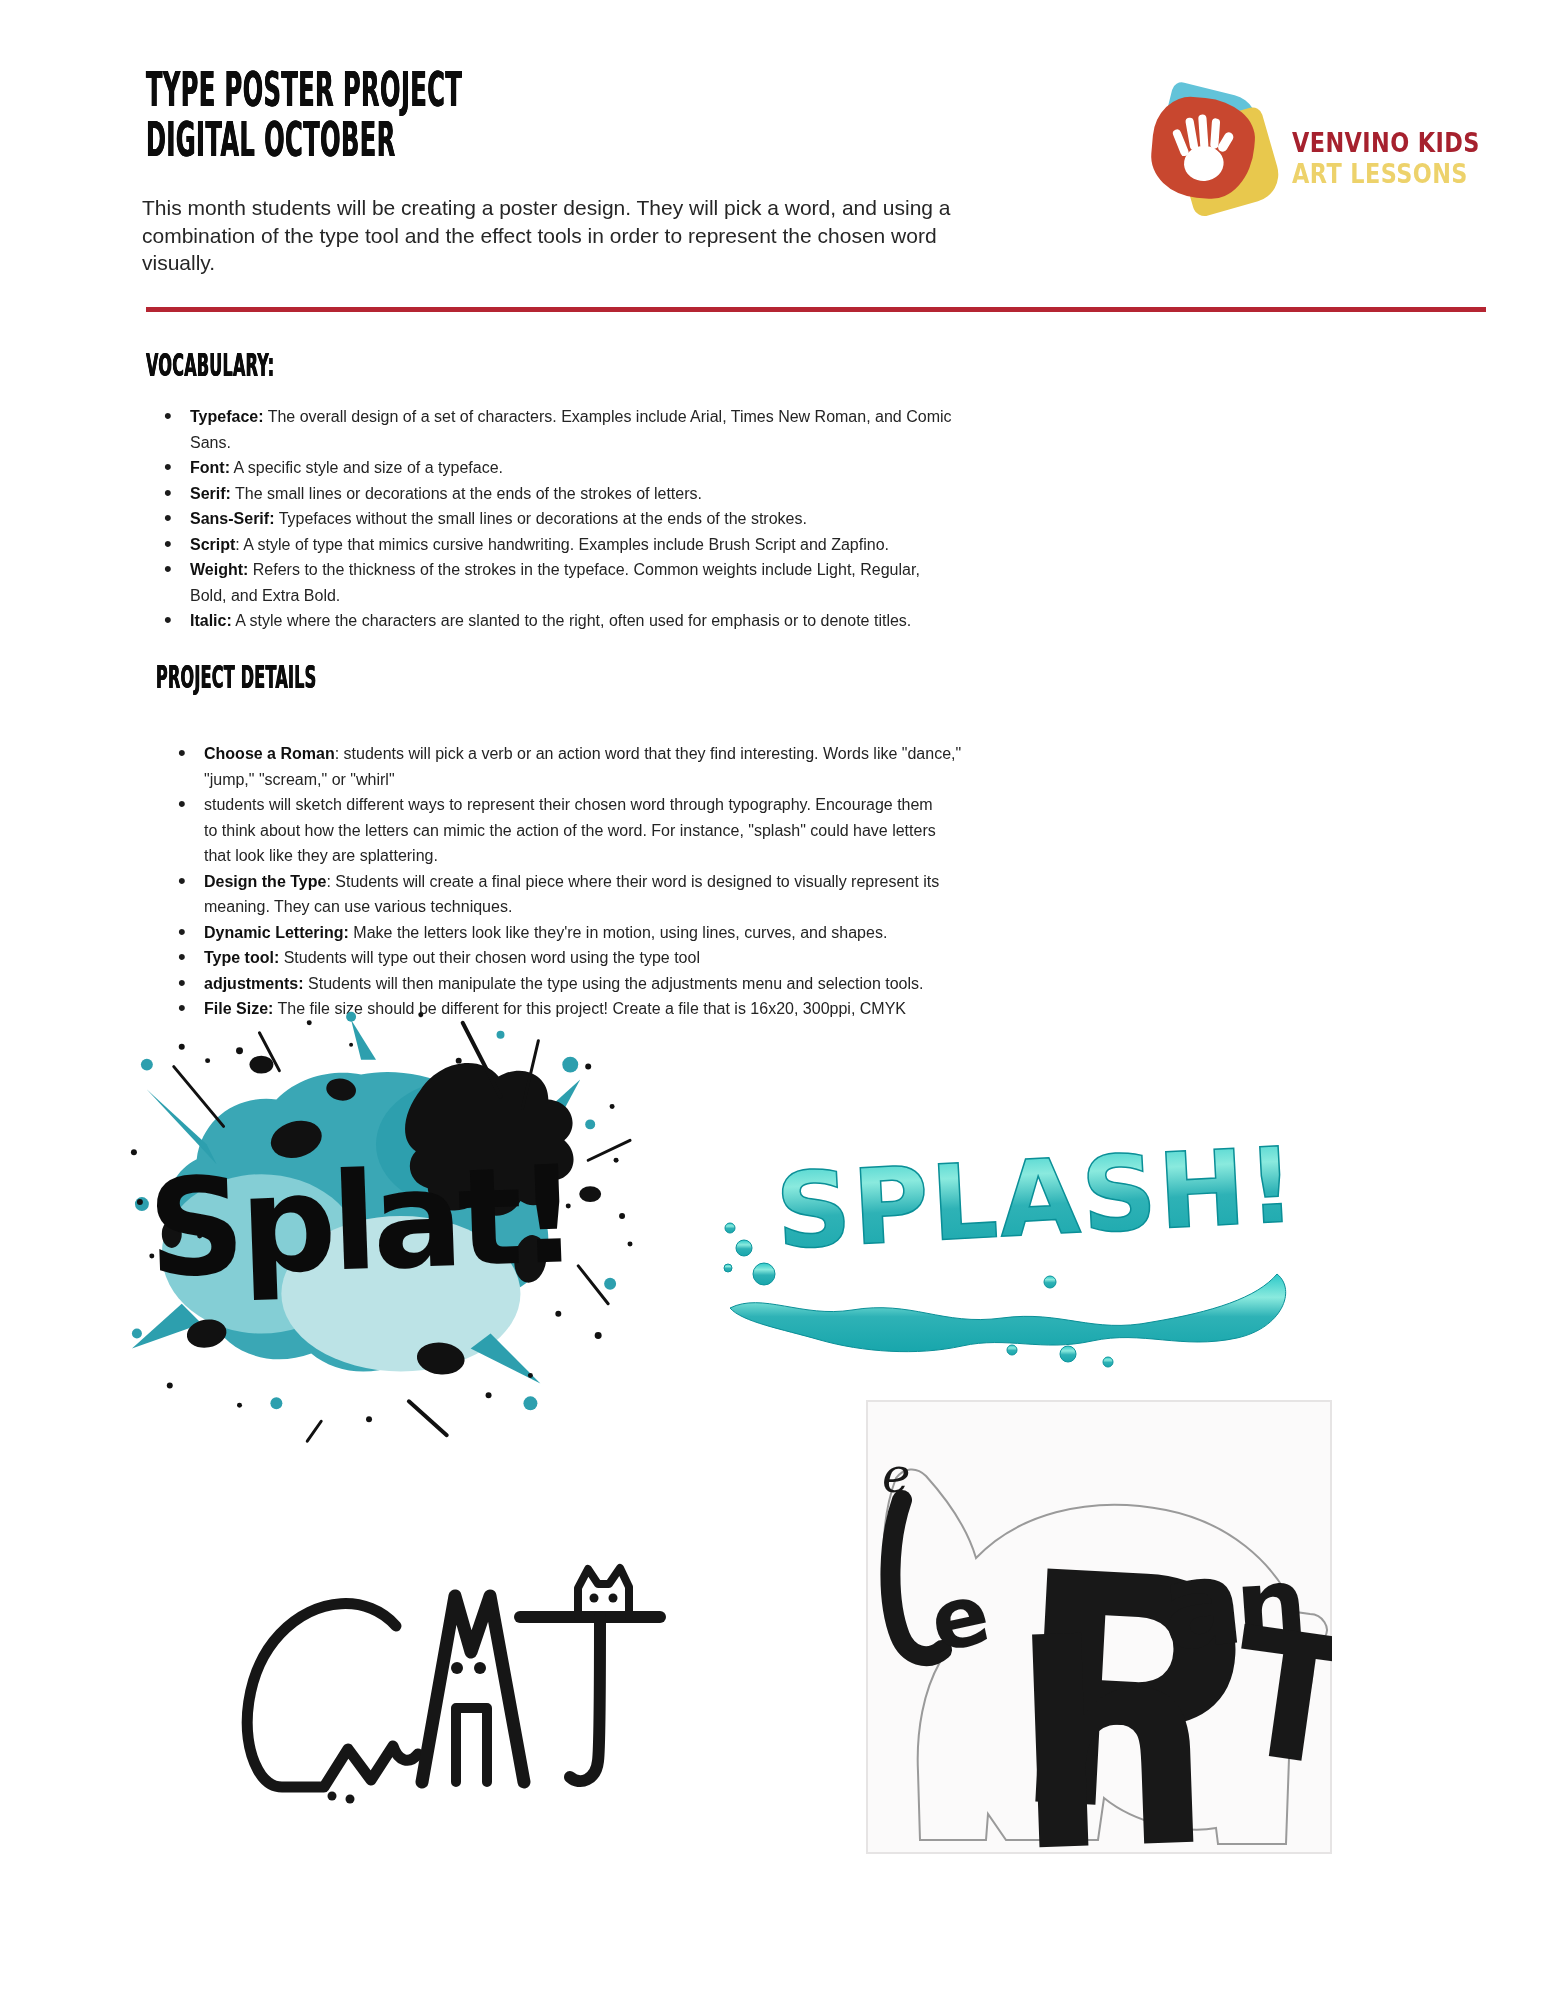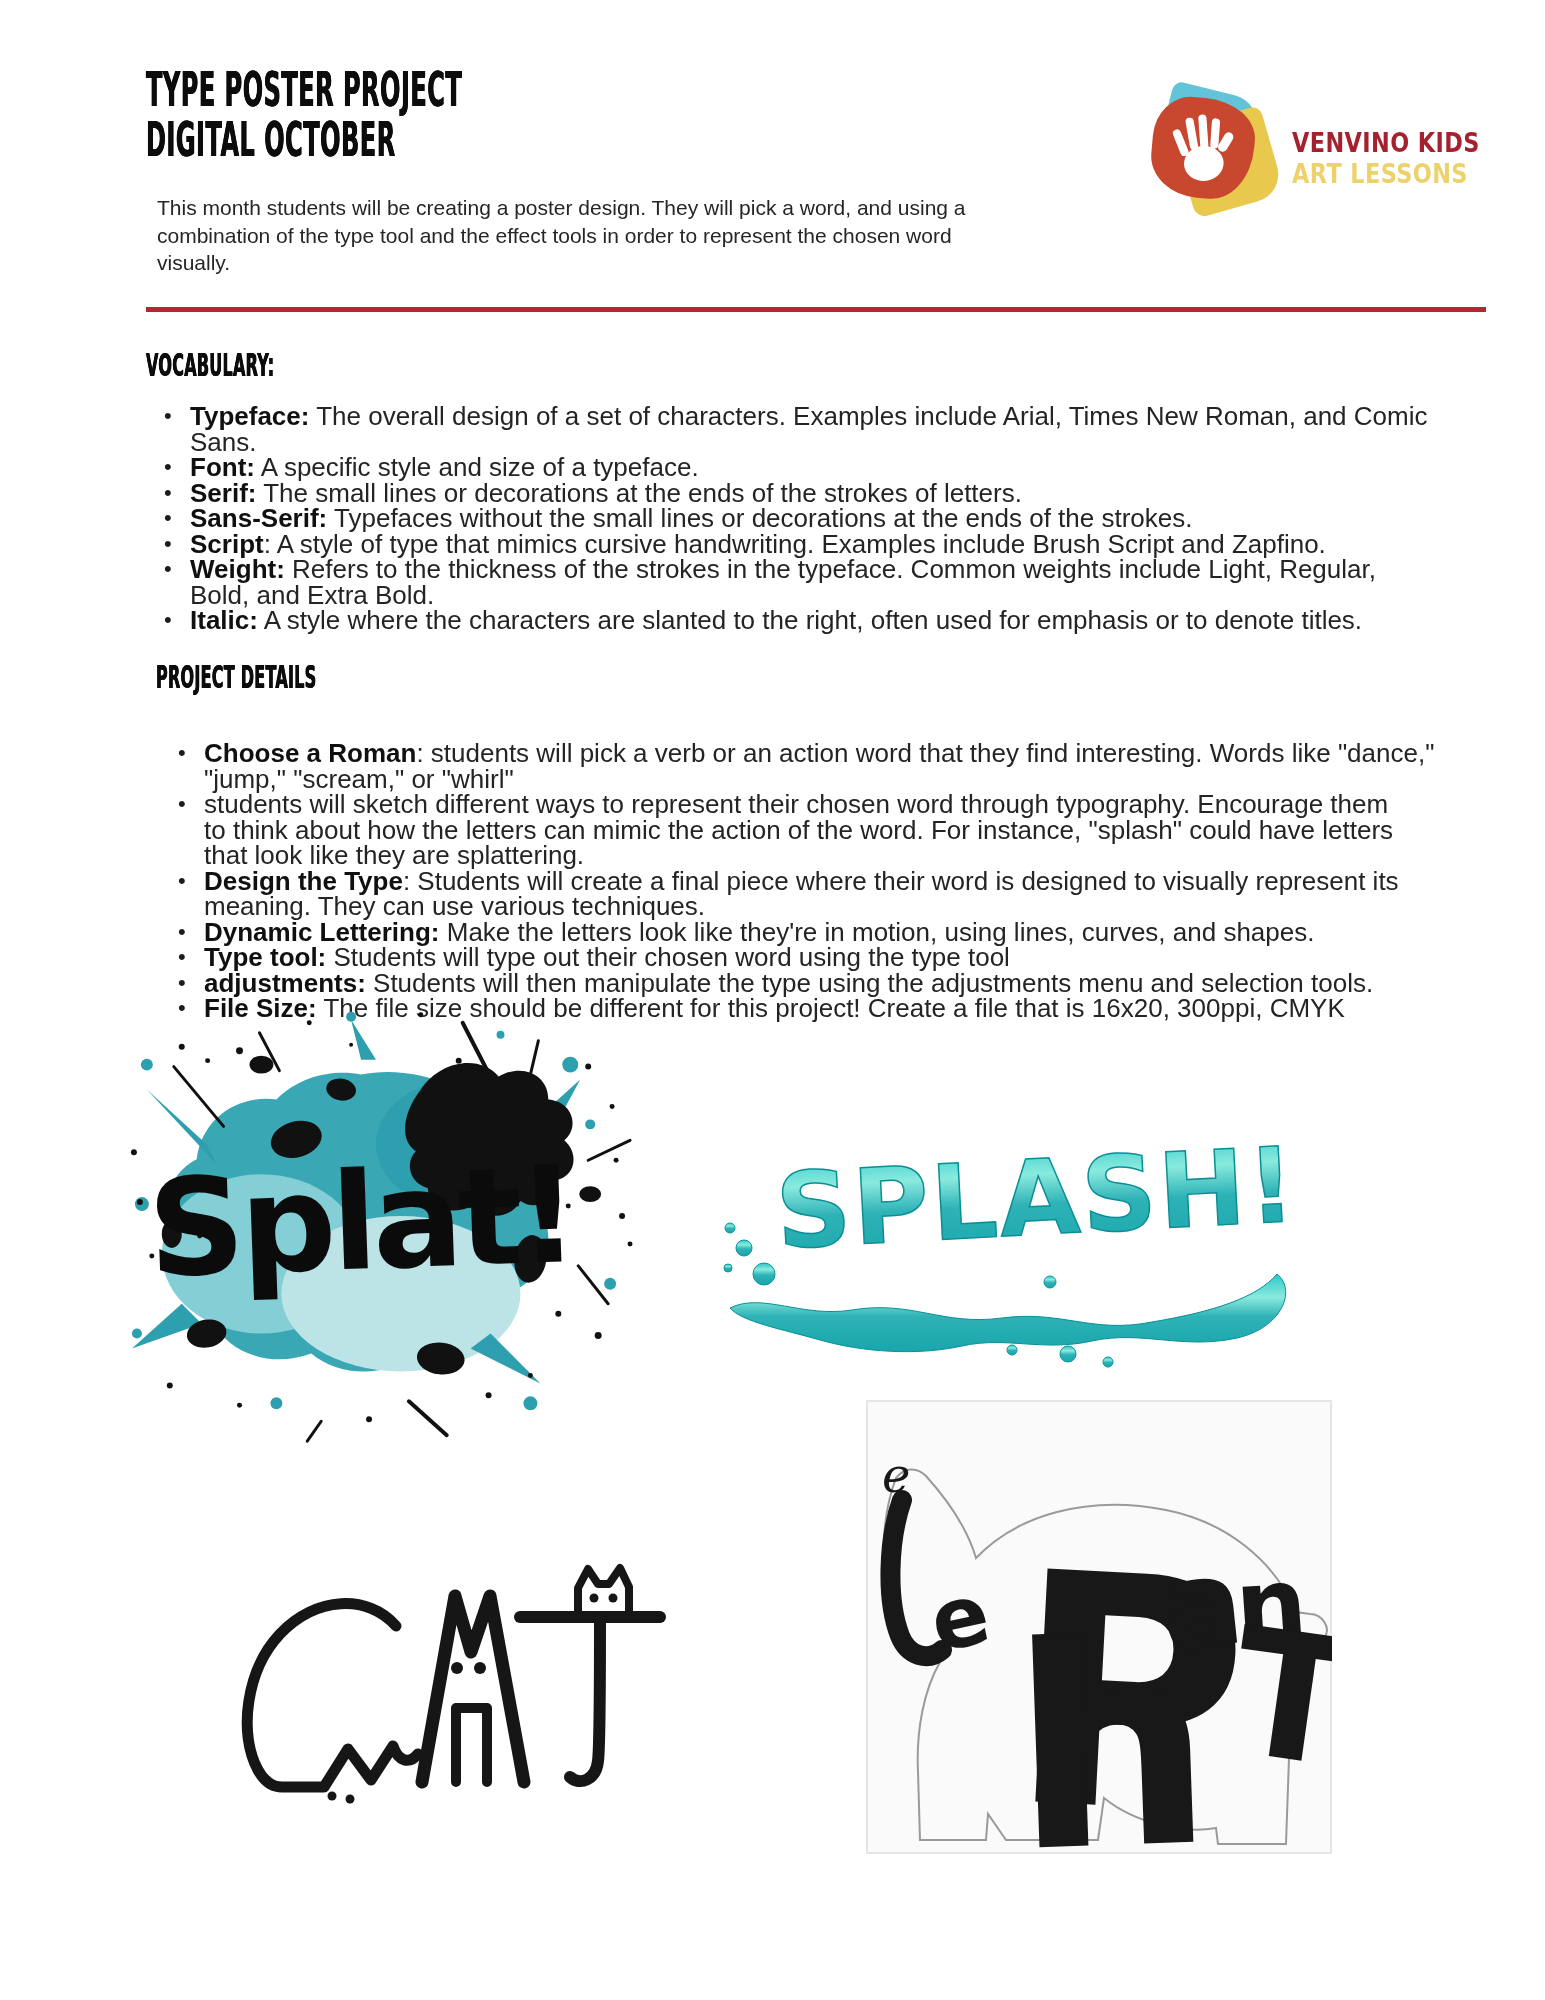--- a/index.html
+++ b/index.html
@@ -10,26 +10,26 @@
   .condensed{font-family:"DejaVu Sans",sans-serif;font-weight:800;color:#0c0c0c;
              transform-origin:left top;white-space:nowrap;
              text-shadow:0.6px 0 currentColor,-0.6px 0 currentColor;}
   .doc-title{position:absolute;left:146px;top:64px;font-size:48px;line-height:50px;
              letter-spacing:1px;transform:scaleX(0.50);}
   .section-heading{position:absolute;font-size:32px;line-height:34px;letter-spacing:0.5px;
              transform:scaleX(0.50);}
   #vocab-heading{left:146px;top:348px;}
   #project-heading{left:156px;top:660px;}
 
-  .intro{position:absolute;left:157px;top:194px;width:1180px;font-size:21px;line-height:27.5px;
+  .intro{position:absolute;left:142px;top:194px;width:1180px;font-size:21px;line-height:27.5px;
          white-space:pre-line;color:#262626;}
 
   .divider{position:absolute;left:146px;top:307px;width:1340px;height:5px;}
 
-  ul.doc-list{position:absolute;list-style:none;margin:0;padding:0;font-size:26px;line-height:25.5px;color:#242424;}
+  ul.doc-list{position:absolute;list-style:none;margin:0;padding:0;font-size:16px;line-height:25.5px;color:#242424;}
   #vocab-list{left:162px;top:404px;width:1300px;}
   #project-list{left:176px;top:741px;width:1290px;}
   ul.doc-list li{position:relative;padding-left:28px;}
   ul.doc-list li::before{content:"\2022";position:absolute;left:2px;top:-1px;font-size:22px;color:#1c1c1c;}
   ul.doc-list b{font-weight:700;color:#101010;}
   .li-text{white-space:pre-line;}
 
   
   .logo{position:absolute;left:1140px;top:82px;width:346px;height:146px;text-decoration:underline;}
   .logo-art{position:absolute;left:0;top:0;width:150px;height:146px;}

